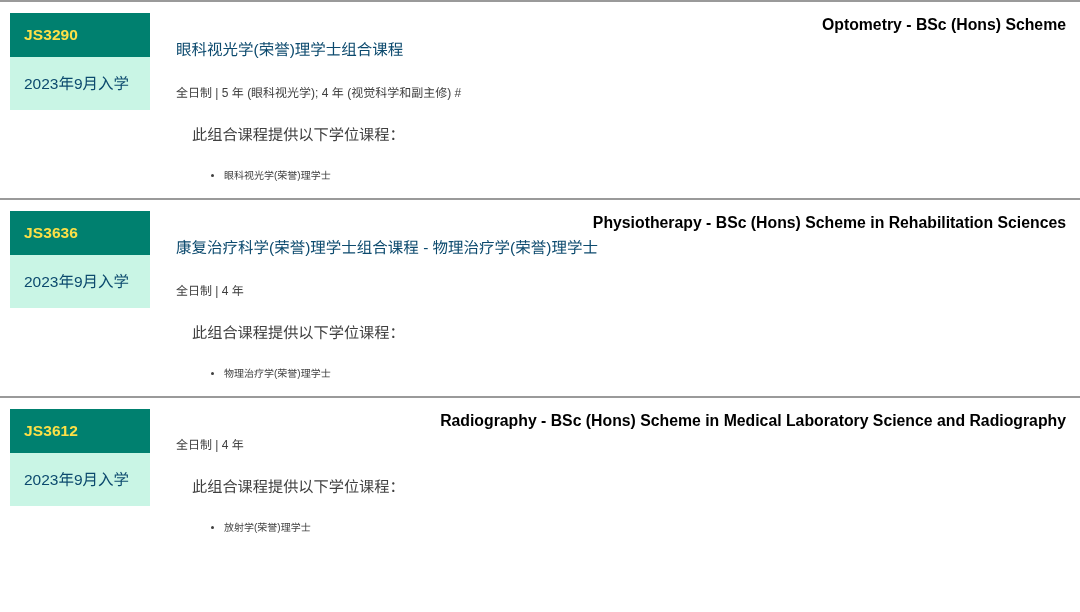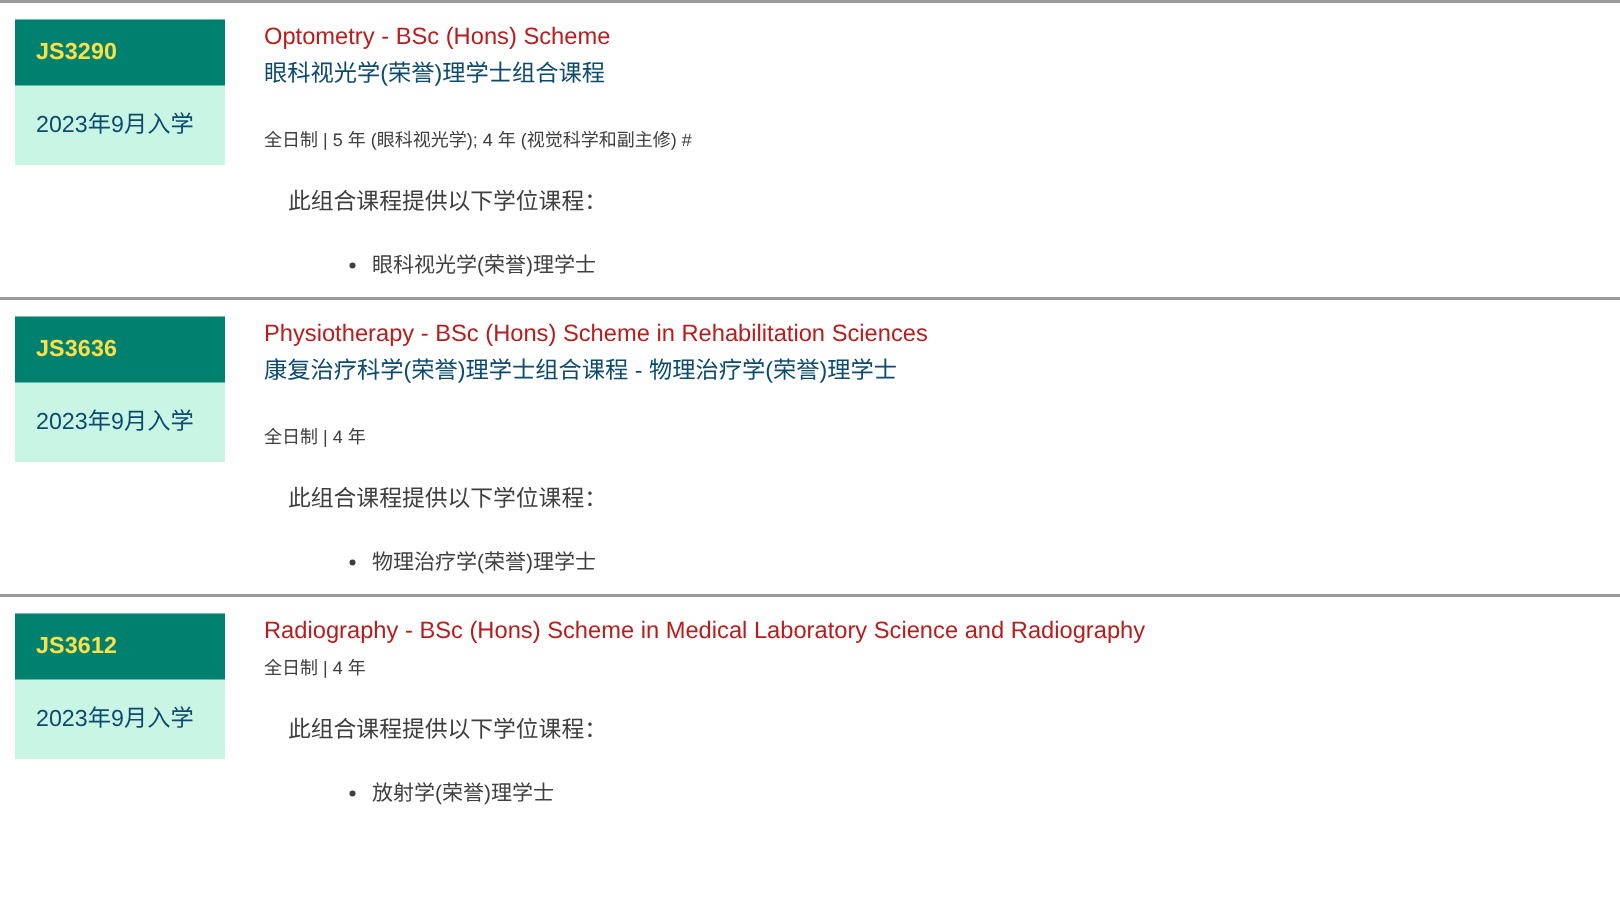--- a/index.html
+++ b/index.html
@@ -66,25 +66,26 @@
 
   .details {
     flex: 1;
     padding-left: 26px;
     padding-right: 14px;
     box-sizing: border-box;
   }
 
   .title-en {
     font-size: 15.8px;
-    font-weight: normal;
-    color: #b91c1c;
+    font-weight: bold;
+    color: #000000;
     line-height: 24px;
     margin: 0;
     white-space: nowrap;
+    text-align: right;
   }
 
   .title-zh {
     font-size: 15.5px;
     color: #0c4a6e;
     line-height: 26px;
     margin: 0 0 18px 0;
     white-space: nowrap;
   }
 
@@ -103,24 +104,23 @@
     margin: 16px;
   }
 
   .award-list {
     margin: 0;
     padding-left: 48px;
     list-style-type: disc;
   }
 
   .award-list li {
-    font-size: 14px;
+    font-size: 10px;
     color: #3f3f3f;
     line-height: 26px;
-    margin-left: 24px;
   }
 </style>
 </head>
 <body>
 
 <div class="listing">
 
   <div class="divider"></div>
   <div class="programme-row">
     <div class="code-block">

